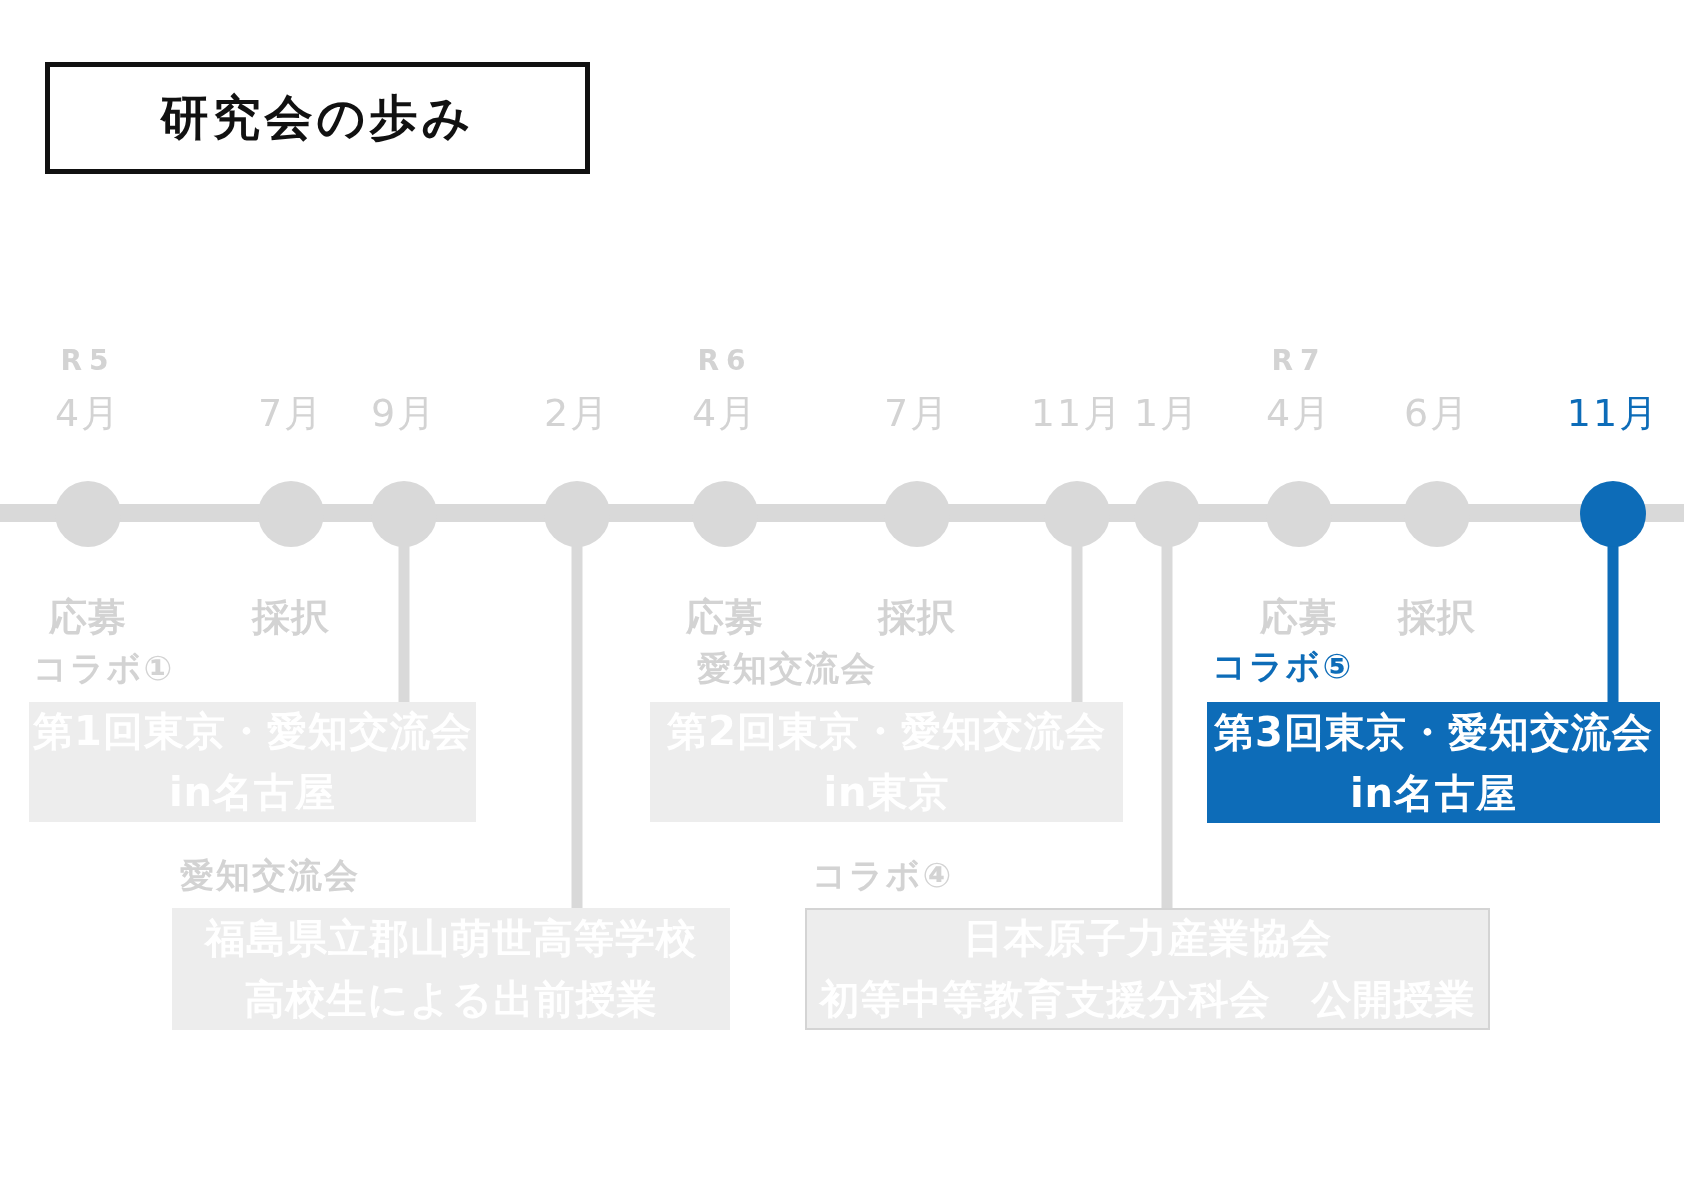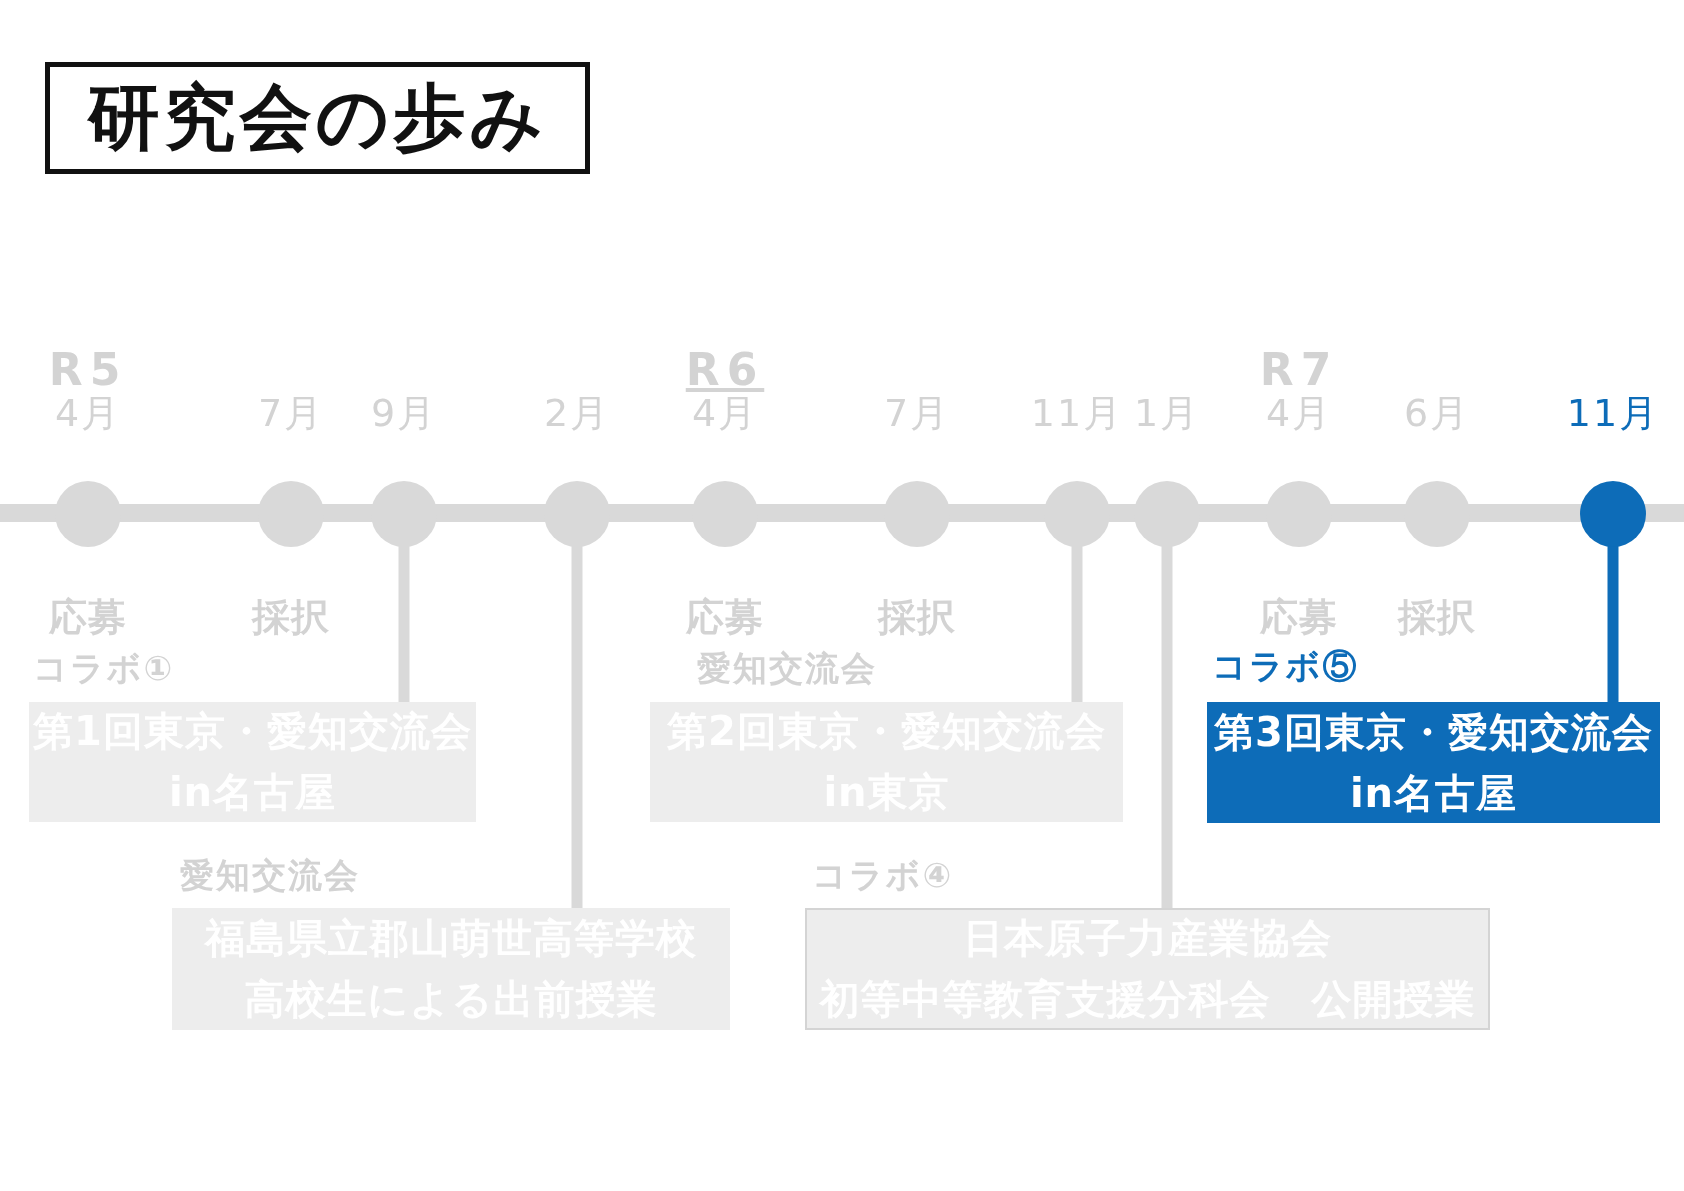--- a/index.html
+++ b/index.html
@@ -17,29 +17,29 @@
     background:#ffffff;
     font-family:"DejaVu Sans","Liberation Sans",sans-serif;
   }
   .title-box{
     position:absolute;left:45px;top:62px;width:545px;height:112px;
     border:5px solid var(--ink);
     display:flex;align-items:center;justify-content:center;
     box-sizing:border-box;
   }
   .title-text{
-    font-size:72px;font-weight:800;color:var(--ink);letter-spacing:4px;white-space:nowrap;
+    font-size:48px;font-weight:800;color:var(--ink);letter-spacing:4px;white-space:nowrap;
   }
   .tl-bar{
     position:absolute;left:0;top:504px;width:1684px;height:18px;
     background:var(--gray);z-index:0;
   }
   .era{
     position:absolute;top:344px;transform:translateX(-50%);
-    font-size:44px;font-weight:bold;color:var(--muted);letter-spacing:7px;white-space:nowrap;
+    font-size:28px;font-weight:bold;color:var(--muted);letter-spacing:7px;white-space:nowrap;
   }
   .month{
     position:absolute;top:388px;transform:translateX(-50%);
     font-size:38px;font-weight:normal;color:var(--muted);letter-spacing:2px;white-space:nowrap;
   }
   .dot{
     position:absolute;top:481px;width:66px;height:66px;border-radius:50%;
     background:var(--gray);transform:translateX(-50%);z-index:2;
   }
   .phase{
@@ -78,21 +78,21 @@
     <div class="month" style="left: 88px;">4月</div>
     <div class="dot" style="left: 88px;"></div>
     <div class="phase" style="left: 88px;">応募</div>
     <div class="month" style="left: 291px;">7月</div>
     <div class="dot" style="left: 291px;"></div>
     <div class="phase" style="left: 291px;">採択</div>
     <div class="month" style="left: 404px;">9月</div>
     <div class="dot" style="left: 404px;"></div>
     <div class="month" style="left: 577px;">2月</div>
     <div class="dot" style="left: 577px;"></div>
-    <div class="era" style="left: 725px; text-decoration: underline;">R6</div>
+    <div class="era" style="left: 725px;">R6</div>
     <div class="month" style="left: 725px;">4月</div>
     <div class="dot" style="left: 725px;"></div>
     <div class="phase" style="left: 725px;">応募</div>
     <div class="month" style="left: 917px;">7月</div>
     <div class="dot" style="left: 917px;"></div>
     <div class="phase" style="left: 917px;">採択</div>
     <div class="month" style="left: 1077px;">11月</div>
     <div class="dot" style="left: 1077px;"></div>
     <div class="month" style="left: 1167px;">1月</div>
     <div class="dot" style="left: 1167px;"></div>
@@ -123,18 +123,18 @@
       <div>第2回東京・愛知交流会</div>
       <div>in東京</div>
     </div>
     <div class="conn" style="left: 1167px; top: 514px; height: 394px;"></div>
     <div class="collab" style="left: 812px; top: 853px;">コラボ④</div>
     <div class="evbox bordered" style="left: 805px; top: 908px; width: 685px; height: 122px;">
       <div>日本原子力産業協会</div>
       <div>初等中等教育支援分科会　公開授業</div>
     </div>
     <div class="conn bluebg" style="left: 1613px; top: 514px; height: 188px;"></div>
-    <div class="collab blue" style="left: 1212px; top: 644px; font-family: Liberation Mono, monospace;">コラボ⑤</div>
+    <div class="collab blue" style="left: 1212px; top: 644px;">コラボ⑤</div>
     <div class="evbox bluebg" style="left: 1207px; top: 702px; width: 453px; height: 121px;">
       <div>第3回東京・愛知交流会</div>
       <div>in名古屋</div>
     </div>
   </div>
 
 </body></html>

